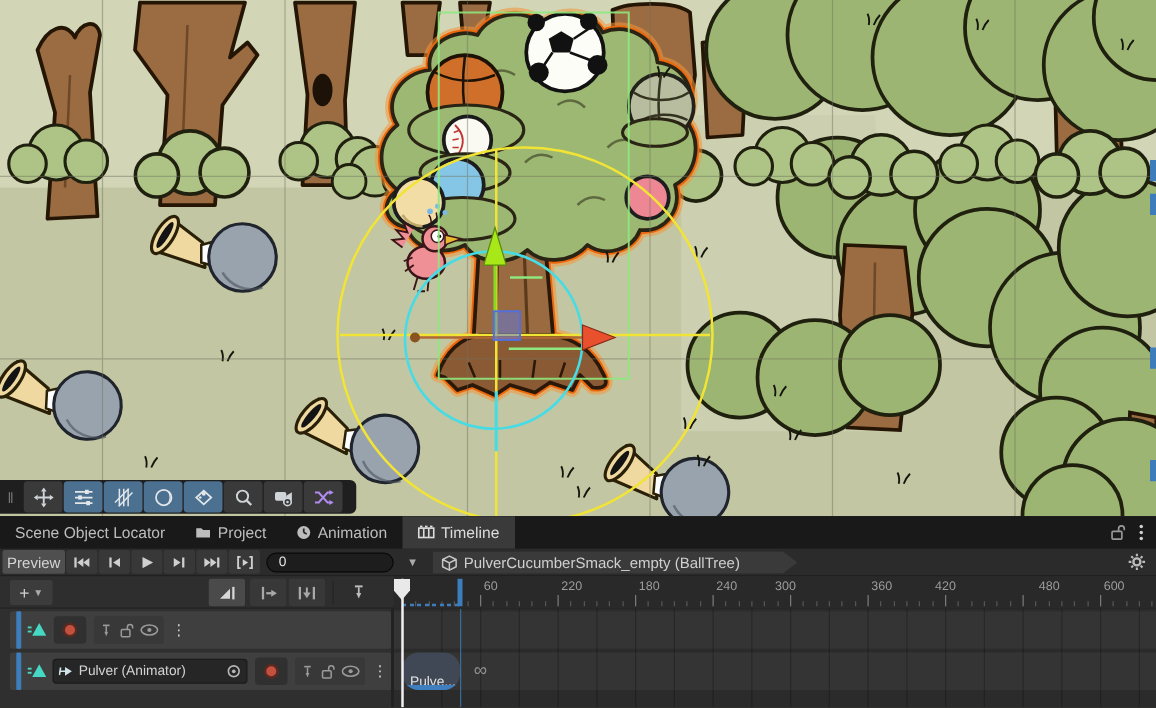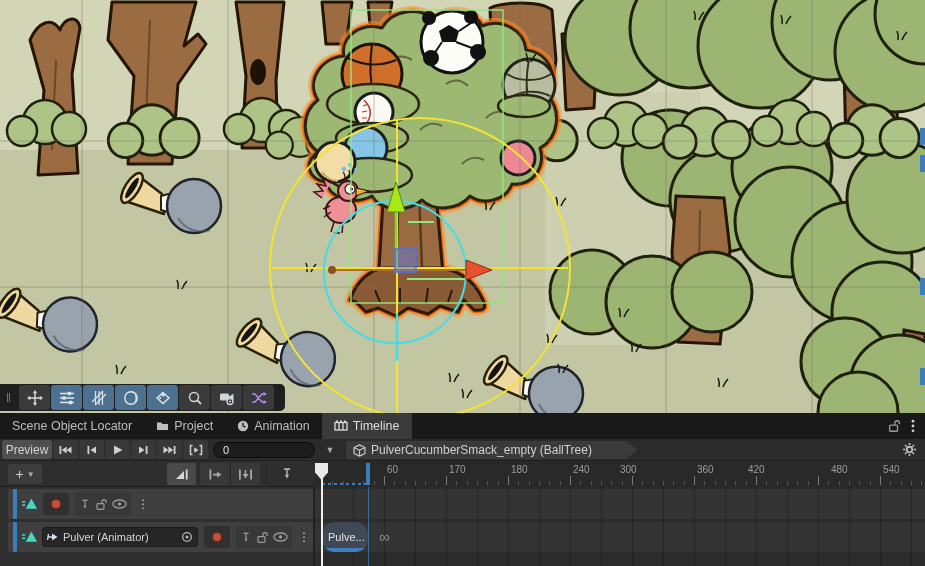--- a/index.html
+++ b/index.html
@@ -44,21 +44,21 @@
   .objfield{width:156px;height:20px;margin-left:5px;background:#262626;border:1px solid #1b1b1b;border-radius:3px;display:flex;align-items:center;gap:4px;padding:0 4px;}
   .objfield .lbl{color:#d4d4d4;font-size:11px;white-space:nowrap;flex:1;}
   .recbtn{width:26px;height:22px;margin-left:6px;background:#303030;border-radius:3px;display:flex;align-items:center;justify-content:center;}
   .recdot{width:12px;height:12px;border-radius:50%;background:#c3513d;border:2px solid #572a21;}
   .hicons{width:56px;height:22px;margin-left:6px;background:#383838;border-radius:2px;display:flex;align-items:center;justify-content:space-evenly;}
   .kebab{margin-left:6px;color:#cfcfcf;font-size:12px;letter-spacing:0;line-height:1;}
   .vdivider{position:absolute;left:313px;top:0;width:2px;height:100%;background:#212121;}
   .ccol{position:absolute;left:315px;top:0;width:610px;height:100%;overflow:hidden;}
   .lane{position:absolute;left:0;width:100%;height:30px;background:#343434;}
   .gridline{position:absolute;top:0;width:1px;height:100%;background:rgba(0,0,0,0.22);}
-  .clip{position:absolute;height:30px;background:#404856;border-radius:13px;color:#e2e2e2;font-size:11px;display:flex;align-items:center;padding-left:6px;overflow:hidden;}
+  .clip{position:absolute;height:30px;background:#404856;border-radius:13px;color:#e2e2e2;font-size:11px;display:flex;align-items:flex-end;padding-left:6px;overflow:hidden;}
   .clipbar{position:absolute;left:0;bottom:0;width:100%;height:4px;background:#3f7fbf;}
   .inf{position:absolute;color:#8f8f8f;font-size:15px;}
   .endline{position:absolute;top:0;width:1px;height:100%;background:rgba(61,125,187,0.75);}
   .playhead-line{position:absolute;left:320px;top:50px;width:2px;height:103px;background:#efefef;z-index:30;}
   .playhead-head{position:absolute;left:314px;top:50px;width:13px;height:17px;background:#e9e9e9;clip-path:polygon(0 0,100% 0,100% 55%,50% 100%,0 55%);z-index:31;}
   .icon{display:block;}
 </style>
 </head>
 <body>
 
@@ -526,35 +526,35 @@
           <div class="tick-minor" style="left: 533.983px;"></div>
           <div class="tick-minor" style="left: 544.316px;"></div>
           <div class="tick-minor" style="left: 554.649px;"></div>
           <div class="tick-minor" style="left: 575.315px;"></div>
           <div class="tick-minor" style="left: 585.648px;"></div>
           <div class="tick-minor" style="left: 595.981px;"></div>
           <div class="tick-minor" style="left: 606.314px;"></div>
           <div class="tick-major" style="left: 68.998px;"></div>
           <div class="tick-label" style="left: 71.998px;">60</div>
           <div class="tick-major" style="left: 130.996px;"></div>
-          <div class="tick-label" style="left: 133.996px;">170</div>
+          <div class="tick-label" style="left: 133.996px;">220</div>
           <div class="tick-major" style="left: 192.994px;"></div>
           <div class="tick-label" style="left: 195.994px;">180</div>
           <div class="tick-major" style="left: 254.992px;"></div>
           <div class="tick-label" style="left: 257.992px;">240</div>
           <div class="tick-major" style="left: 316.99px;"></div>
           <div class="tick-label" style="left: 305px;">300</div>
           <div class="tick-major" style="left: 378.988px;"></div>
           <div class="tick-label" style="left: 381.988px;">360</div>
           <div class="tick-major" style="left: 440.986px;"></div>
           <div class="tick-label" style="left: 433px;">420</div>
           <div class="tick-major" style="left: 502.984px;"></div>
           <div class="tick-label" style="left: 516px;">480</div>
           <div class="tick-major" style="left: 564.982px;"></div>
-          <div class="tick-label" style="left: 567.982px;">540</div>
+          <div class="tick-label" style="left: 567.982px;">600</div>
           <div class="bluedots" style="left: 7px; width: 46.4985px;"></div>
           <div class="endmark" style="left: 51.4985px;"></div>
         </div>
     </div>
 
     <div class="tracks">
       <div class="hcol">
         <div class="hrow" style="top:2px;">
           <div class="tstrip"></div>
           <svg class="icon tticon" width="15" height="14" viewBox="0 0 16 14">

